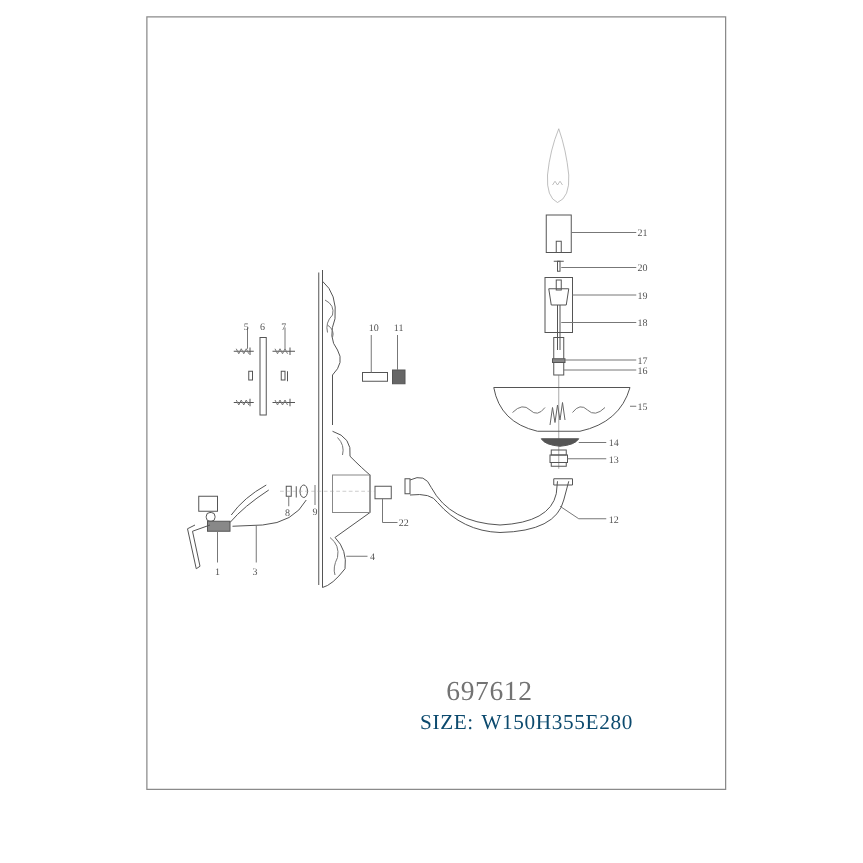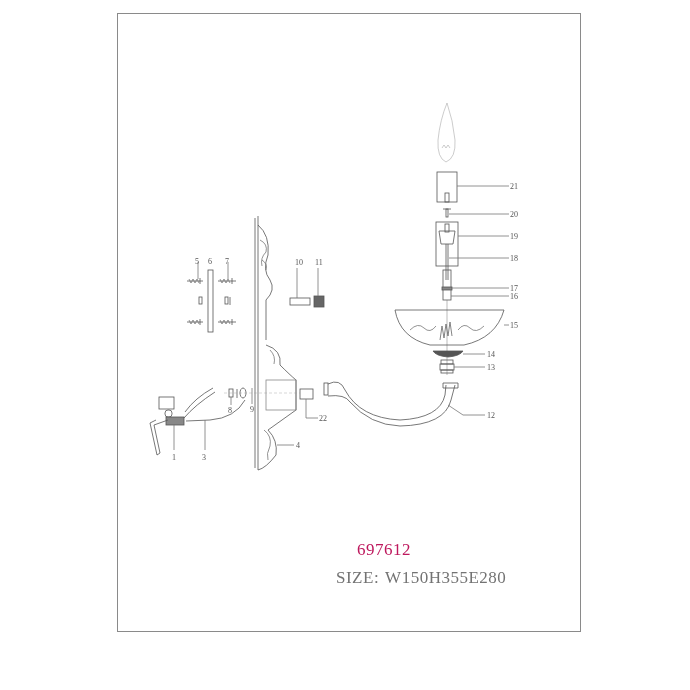--- a/index.html
+++ b/index.html
@@ -1,21 +1,21 @@
 <!DOCTYPE html>
 <html><head>
 <meta charset="utf-8">
 <style>
   html, body { margin: 0; padding: 0; background: #ffffff; }
   body { width: 690px; height: 690px; position: relative; overflow: hidden; font-family: "DejaVu Serif", serif; }
   .frame { position: absolute; left: 117px; top: 13px; width: 464px; height: 619px; border: 1px solid #8a8a8a; box-sizing: border-box; }
   svg.drawing { position: absolute; left: 0; top: 0; width: 690px; height: 690px; }
   .lbl { font-family: "Liberation Serif", serif; font-size: 8px; fill: #555; }
-  .model { position: absolute; left: 357px; top: 540px; font-family: "Liberation Serif", serif; font-size: 17px; color: #be185d; letter-spacing: 0.5px; }
-  .size { position: absolute; left: 336px; top: 568px; font-family: "Liberation Serif", serif; font-size: 17px; color: #737373; letter-spacing: 0.5px; }
+  .model { position: absolute; left: 357px; top: 540px; font-family: "Liberation Serif", serif; font-size: 22px; color: #737373; letter-spacing: 0.5px; }
+  .size { position: absolute; left: 336px; top: 568px; font-family: "Liberation Serif", serif; font-size: 17px; color: #0c4a6e; letter-spacing: 0.5px; }
   .size span { margin-right: 6px; }
 </style>
 </head>
 <body>
 
 <div class="frame"></div>
 
 <svg class="drawing" viewBox="0 0 690 690" xmlns="http://www.w3.org/2000/svg">
   <g stroke="#555" stroke-width="0.8" fill="none">
 

